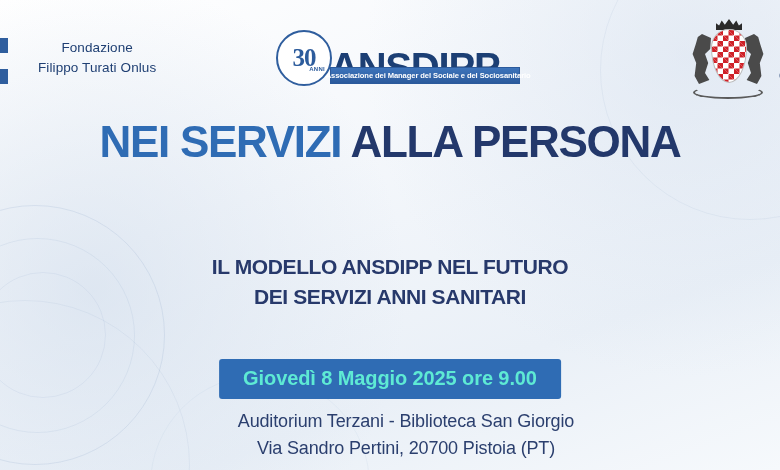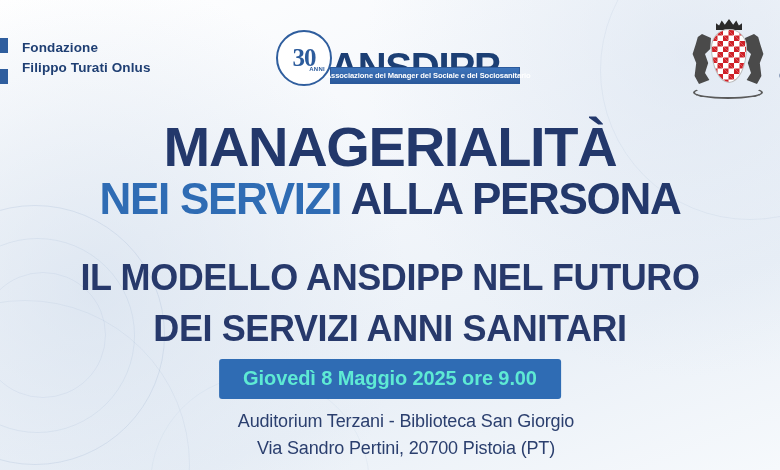--- a/index.html
+++ b/index.html
@@ -38,21 +38,21 @@
 
   
   .header { position:absolute; left:0; top:0; width:780px; height:110px; }
 
   
   .fondazione { position:absolute; left:0; top:38px; display:flex; align-items:flex-start; }
   .fond-marks { position:relative; width:22px; height:48px; flex:0 0 22px; }
   .fond-marks i { position:absolute; display:block; width:15px; height:15px; background:#2f5e9e; }
   .fond-marks i.m1 { left:-7px; top:0; }
   .fond-marks i.m2 { left:-7px; top:31px; }
-  .fond-text { margin-left:0; color:#1f3f73; font-size:13.5px; line-height:1.5; font-weight:700; letter-spacing:.1px; white-space:nowrap; }
+  .fond-text { margin-left:16px; color:#1f3f73; font-size:13.5px; line-height:1.5; font-weight:400; letter-spacing:.1px; white-space:nowrap;text-align:center; }
 
   
   .ansdipp { position:absolute; left:272px; top:28px; width:252px; height:62px; }
   .ans-badge {
     position:absolute; left:4px; top:2px; width:56px; height:56px;
     border-radius:50%; background:#ffffff; border:2px solid #2f5e9e;
     display:flex; align-items:center; justify-content:center;
     z-index:3;
   }
   .ans-badge .b30 { position:relative; color:#2d5c9c; font-size:25px; font-weight:700; font-family:"Liberation Serif", serif; letter-spacing:-1px; }
@@ -110,21 +110,21 @@
   }
   .hl-2 {
     margin-top:2px;
     font-size:44px; font-weight:700; letter-spacing:-1.3px; line-height:1.02;
     white-space:nowrap; color:#23386b;
   }
   .hl-2 .accent { color:#2f6cb4; }
 
   
   .subtitle { position:absolute; left:0; top:252px; width:780px; text-align:center; color:#27396b; }
-  .sub-l { font-size:36px; font-weight:600; letter-spacing:-.4px; line-height:1.42; white-space:nowrap; }
+  .sub-l { font-size:21px; font-weight:600; letter-spacing:-.4px; line-height:1.42; white-space:nowrap; }
 
   
   .date-banner {
     position:absolute; left:50%; top:359px; transform:translateX(-50%);
     background:#2f6cb4; border-radius:3px;
     padding:8px 24px 9px;
     color:#5eead4; font-size:20px; font-weight:700; letter-spacing:-.1px; white-space:nowrap;
   }
 
   
@@ -177,21 +177,20 @@
         <i class="scroll"></i>
       </span>
       <span class="comune-text">
         <div class="c1">C</div>
         <div class="c2">di</div>
       </span>
     </div>
   </div>
 
   <div class="headline">
-    <div class="hl-1">MANAGERIALITÀ</div>
     <div class="hl-2"><span class="accent">NEI SERVIZI</span><span> ALLA PERSONA</span></div>
   </div>
 
   <div class="subtitle">
     <div class="sub-l">IL MODELLO ANSDIPP NEL FUTURO</div>
     <div class="sub-l">DEI SERVIZI ANNI SANITARI</div>
   </div>
 
   <div class="date-banner">Giovedì 8 Maggio 2025 ore 9.00</div>
 

